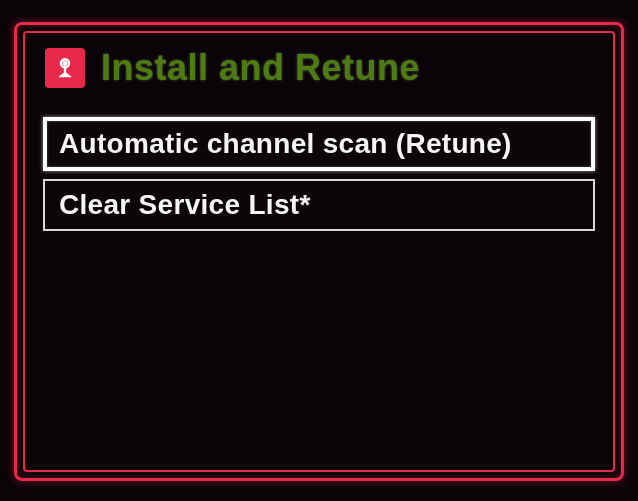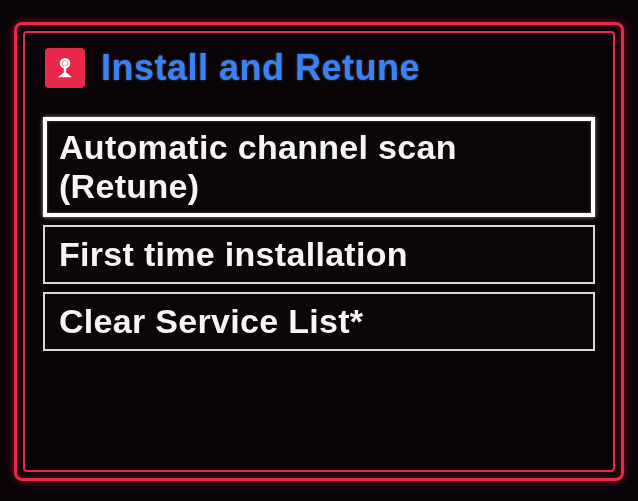--- a/index.html
+++ b/index.html
@@ -47,36 +47,36 @@
       display: flex;
       align-items: center;
       justify-content: center;
       flex-shrink: 0;
     }
     .icon-box svg {
       width: 28px;
       height: 28px;
     }
     .title {
-      color: #3b82f6;
+      color: #4d7c0f;
       font-size: 36px;
       font-weight: bold;
       letter-spacing: 0.5px;
       text-shadow: 0 0 3px rgba(255,255,255,0.3);
     }
     .menu {
       display: flex;
       flex-direction: column;
       gap: 8px;
     }
     .menu-item {
       border: 2px solid #d8d8d8;
       padding: 8px 14px;
       color: #f5f5f5;
-      font-size: 34px;
+      font-size: 28px;
       font-weight: bold;
       letter-spacing: 0.3px;
       cursor: pointer;
       background: rgba(20,12,18,0.3);
     }
     .menu-item.selected {
       border: 4px solid #ffffff;
       padding: 7px 12px;
       box-shadow: 0 0 4px rgba(255,255,255,0.6), inset 0 0 3px rgba(255,255,255,0.3);
     }
@@ -95,20 +95,17 @@
           <path d="M6 20 L12 15 L18 20 Z" fill="#ffffff" stroke="none"></path>
         </svg>
       </div>
       <div class="title">Install and Retune</div>
     </div>
     <div class="menu">
       <div class="menu-item selected">
         <span>Automatic channel scan (Retune)</span>
       </div>
       <div class="menu-item">
-        <span>First time installation</span>
-      </div>
-      <div class="menu-item">
         <span>Clear Service List*</span>
       </div>
     </div>
   </div>
 </div>
 
 </body></html>

